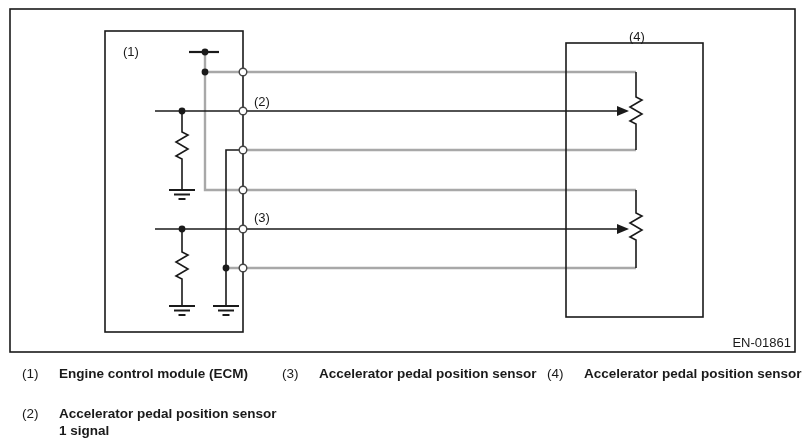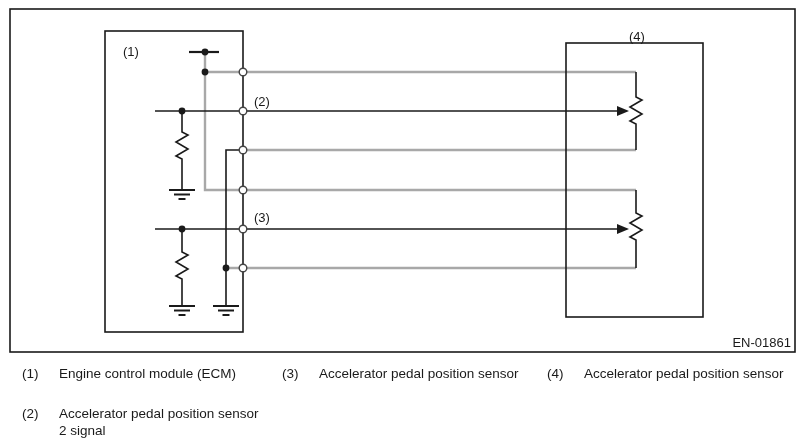--- a/index.html
+++ b/index.html
@@ -6,21 +6,21 @@
     --wire:#a8a8a8;
     --ink:#1a1a1a;
   }
   html,body{margin:0;padding:0;background:#fff;}
   body{font-family:"Liberation Sans", sans-serif; color:var(--ink);}
   .canvas{position:relative;width:808px;height:445px;background:#fff;overflow:hidden;}
   svg{position:absolute;left:0;top:0;}
   svg text{font-family:"Liberation Sans", sans-serif; font-size:13px; fill:var(--ink);}
   .legend-item{position:absolute;display:flex;font-size:13.5px;line-height:17px;color:var(--ink);}
   .lg-marker{width:37px;flex:0 0 37px;}
-  .lg-text div{white-space:nowrap;}
+  .lg-text div{white-space:nowrap;font-weight:bold;}
 </style>
 </head>
 <body>
 
 <div class="canvas">
 
   <svg width="808" height="362" viewBox="0 0 808 362">
 
     <rect x="10" y="9" width="785" height="343" fill="#fff" stroke="var(--ink)" stroke-width="1.6"></rect>
 
@@ -99,21 +99,21 @@
       <span class="lg-marker">(1)</span>
       <span class="lg-text">
         <div>Engine control module (ECM)</div>
         <div></div>
       </span>
     </div>
     <div class="legend-item" style="left:22px;top:405px;">
       <span class="lg-marker">(2)</span>
       <span class="lg-text">
         <div>Accelerator pedal position sensor</div>
-        <div>2 signal</div>
+        <div>1 signal</div>
       </span>
     </div>
     <div class="legend-item" style="left:282px;top:365px;">
       <span class="lg-marker">(3)</span>
       <span class="lg-text">
         <div>Accelerator pedal position sensor</div>
       </span>
     </div>
     <div class="legend-item" style="left:547px;top:365px;">
       <span class="lg-marker">(4)</span>

